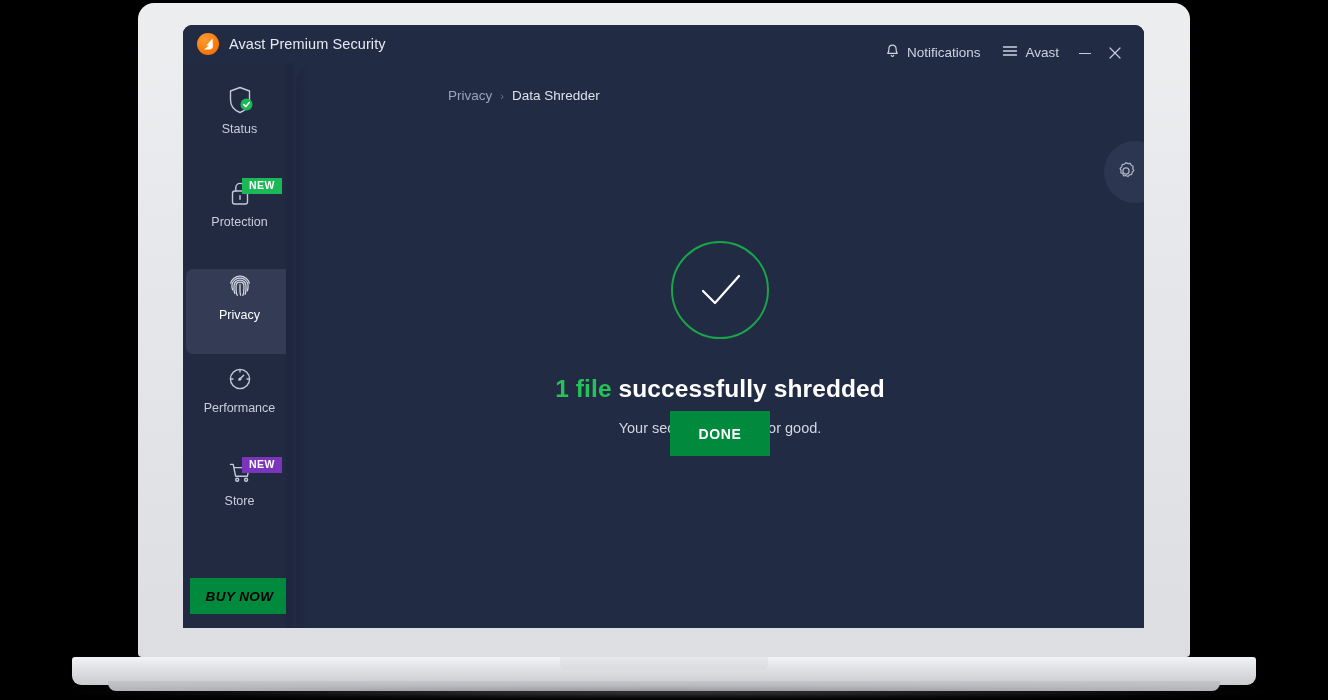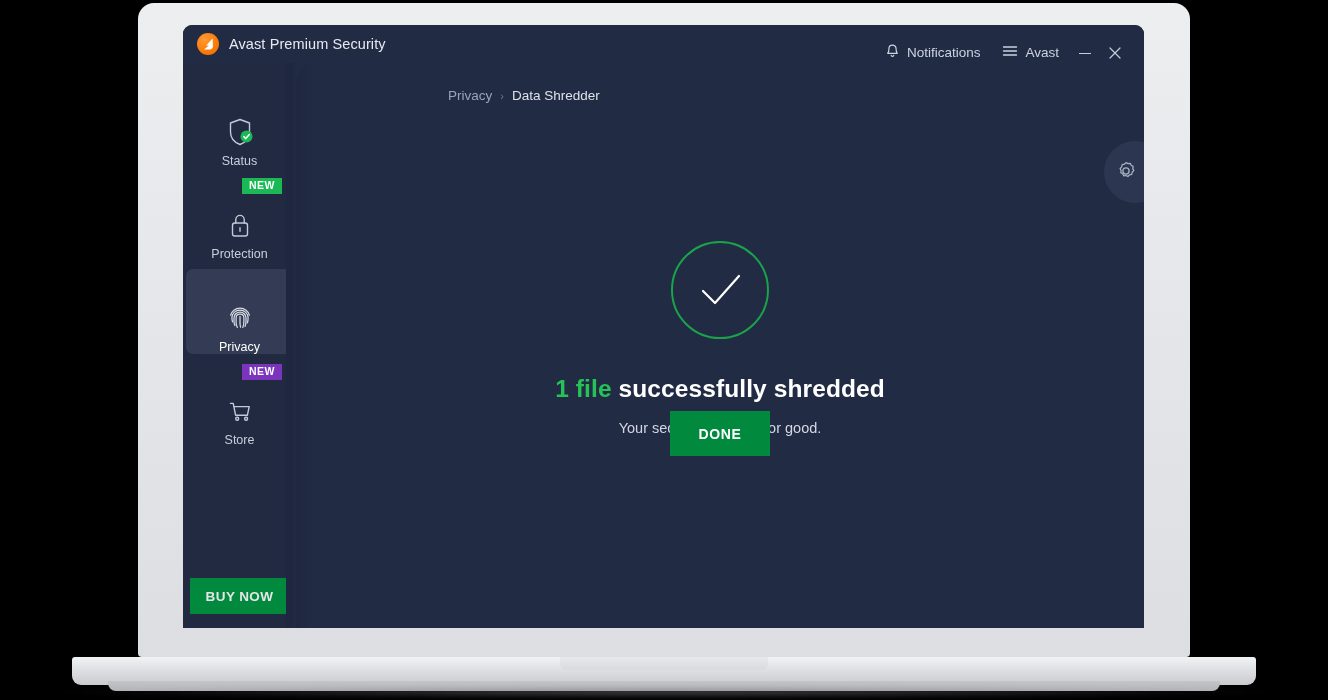--- a/index.html
+++ b/index.html
@@ -103,21 +103,21 @@
   #sidebar-divider {
     position: absolute; right: 0; top: 0; width: 10px; height: 100%;
     background: linear-gradient(90deg, #1e2740 0%, #1f2840 60%, #222b44 100%);
   }
   .nav-item {
     position: relative;
     margin: 0 3px;
     height: 85px;
     border-radius: 7px;
     display: flex; flex-direction: column;
-    align-items: center; justify-content: flex-end;
+    align-items: center; justify-content: flex-start;
     gap: 5px;
     cursor: default;
   }
   .nav-item.active { background: #333c54; }
   .nav-icon { width: 34px; height: 34px; display: block; color: #c3c9d8; }
   .nav-label { font-size: 12.5px; color: #c8cedd; }
   .nav-item.active .nav-label { color: #ffffff; }
   .badge {
     position: absolute; top: 2px; left: 56px;
     font-size: 10.5px; font-weight: bold; color: #ffffff;
@@ -127,24 +127,24 @@
   .badge.green { background: #1ab955; }
   .badge.purple { background: #7b35bd; }
   #nav-status { margin-top: 8px; }
   #nav-protection { margin-top: 8px; }
   #nav-privacy { margin-top: 8px; }
   #nav-performance { margin-top: 8px; }
   #nav-store { margin-top: 8px; }
 
   #buy-now {
     margin: auto 7px 14px; height: 36px;
-    background: #01893e; color: #e5e5e5;
+    background: #01893e; color: #000000;
     font-size: 13.5px; font-weight: bold; letter-spacing: .4px;
     display: flex; align-items: center; justify-content: center;
-    border: none; cursor: pointer; font-family: inherit;
+    border: none; cursor: pointer; font-family: inherit; font-style: italic;
   }
 
   
   #content {
     flex: 1; position: relative; background: #222b44;
     overflow: hidden;
   }
   #content-left-shade {
     position: absolute; left: 0; top: 0; width: 16px; height: 100%;
     background: linear-gradient(90deg, #1f2740 0%, #222b44 100%);
@@ -289,20 +289,33 @@
               <path d="M7.6 14.2 C8.6 10.2 12.4 7.2 17 7.2 C21.6 7.2 25.4 10.2 26.4 14.2"></path>
               <path d="M9.6 20.8 C9.1 19.5 8.9 18.1 8.9 16.7 C8.9 12.4 12.5 9.2 17 9.2 C21.5 9.2 25.1 12.4 25.1 16.7 C25.1 18.6 24.9 20.3 24.4 21.9"></path>
               <path d="M11.9 24.5 C11.3 23.3 11.0 21.8 11.0 20.2 L11.0 16.9 C11.0 13.6 13.7 11.2 17 11.2 C20.3 11.2 23.0 13.6 23.0 16.9 L23.0 19.5 C23.0 21.8 22.7 23.7 22.1 25.4"></path>
               <path d="M14.3 26.4 C13.5 25.0 13.1 23.2 13.1 21.0 L13.1 17.0 C13.1 14.8 14.8 13.2 17 13.2 C19.2 13.2 20.9 14.8 20.9 17.0 L20.9 20.2 C20.9 22.8 20.5 24.8 19.8 26.4"></path>
               <path d="M17 15.4 L17 21.4 C17 23.5 17.2 25.0 17.6 26.2"></path>
             </svg>
           </span>
           <span class="nav-label">Privacy</span>
         </div>
 
+        <div class="nav-item" id="nav-performance">
+          <span class="nav-icon">
+            <svg width="34" height="34" viewBox="0 0 34 34" fill="none" stroke="#c3c9d8" stroke-width="1.4">
+              <circle cx="17" cy="17" r="9.6"></circle>
+              <path d="M20.7 13.3 L15.9 18.1" stroke-linecap="round"></path>
+              <circle cx="17" cy="17" r="1.5" fill="#c3c9d8" stroke="none"></circle>
+              <line x1="17" y1="8.4" x2="17" y2="9.9" stroke-linecap="round"></line>
+              <line x1="25.6" y1="17" x2="24.1" y2="17" stroke-linecap="round"></line>
+              <line x1="8.4" y1="17" x2="9.9" y2="17" stroke-linecap="round"></line>
+            </svg>
+          </span>
+          <span class="nav-label">Performance</span>
+        </div>
 
         <div class="nav-item" id="nav-store">
           <span class="badge purple">NEW</span>
           <span class="nav-icon">
             <svg width="34" height="34" viewBox="0 0 34 34" fill="none" stroke="#c3c9d8" stroke-width="1.4" stroke-linecap="round" stroke-linejoin="round">
               <path d="M7.5 9.4 H10.2 L12.6 21.2 H24.4 L26.2 12.6 H11.1"></path>
               <circle cx="14.2" cy="24.8" r="1.5"></circle>
               <circle cx="23.1" cy="24.8" r="1.5"></circle>
             </svg>
           </span>

